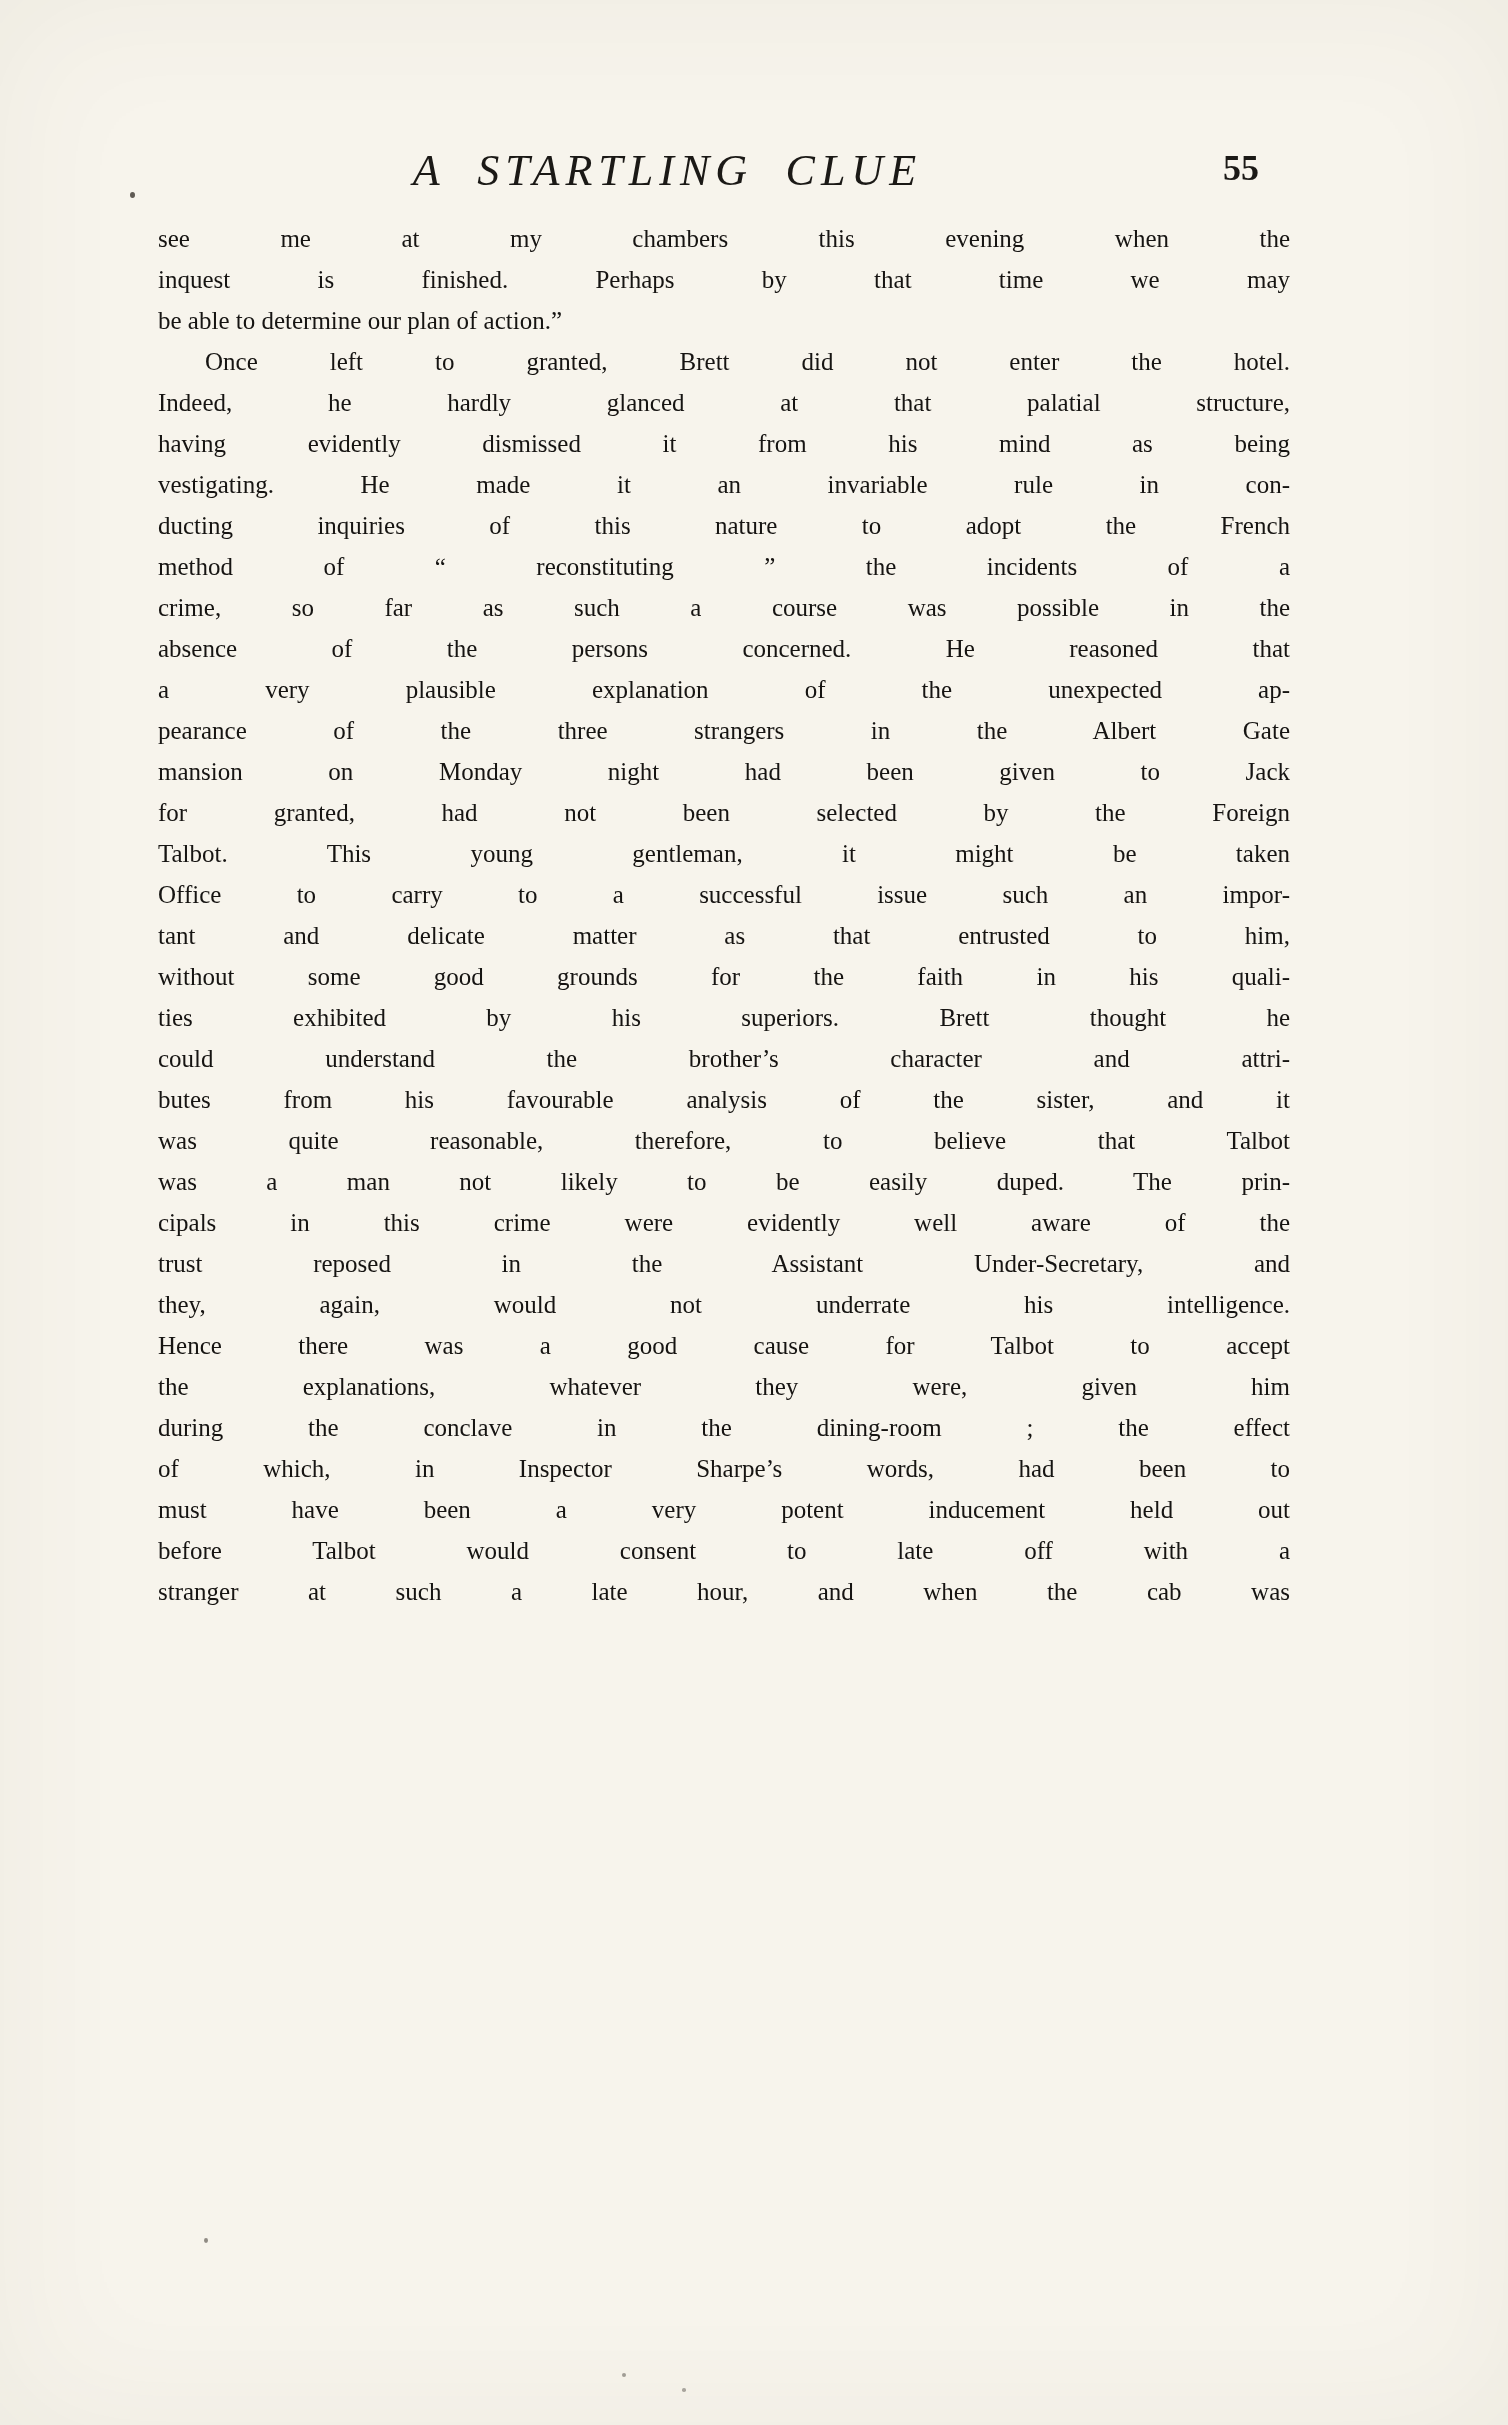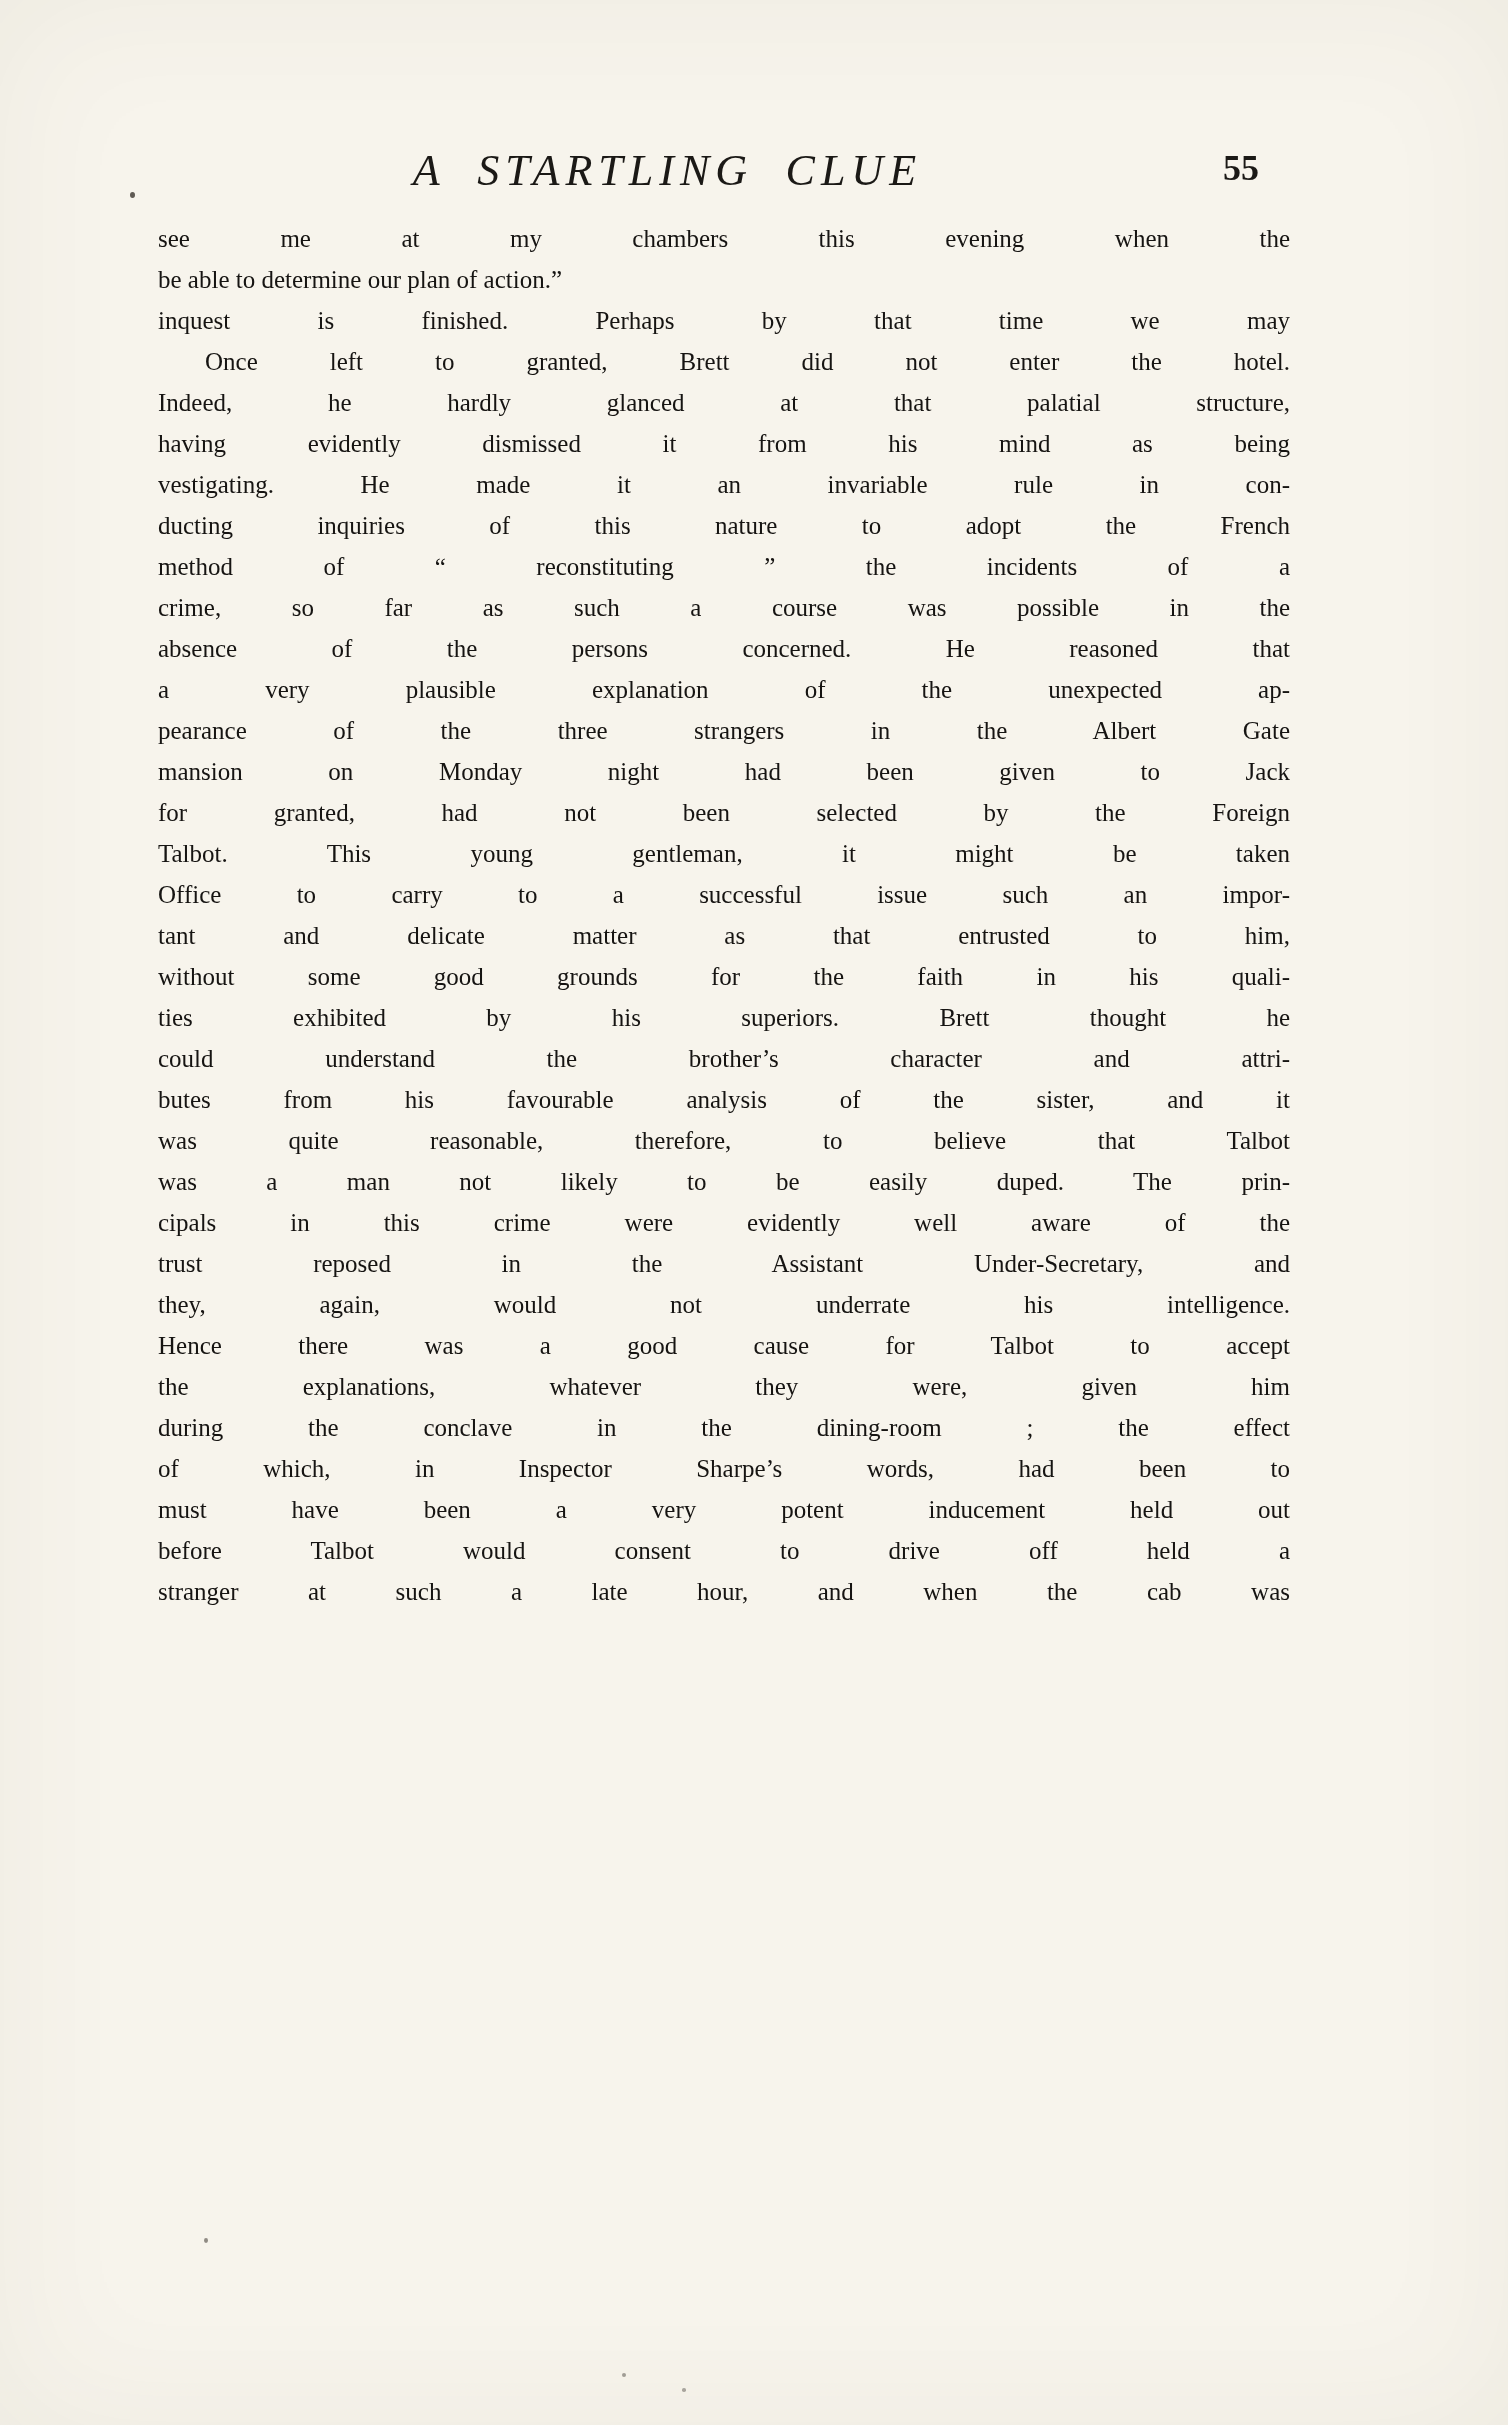--- a/index.html
+++ b/index.html
@@ -83,22 +83,22 @@
 
 <div class="page">
 
   <div class="running-header">
     <span class="running-title">A STARTLING CLUE</span>
     <span class="page-number">55</span>
   </div>
 
   <div class="text-block">
       <div class="line justify">see me at my chambers this evening when the</div>
+      <div class="line justify">inquest is finished. Perhaps by that time we may</div>
       <div class="line plain">be able to determine our plan of action.”</div>
-      <div class="line justify">inquest is finished. Perhaps by that time we may</div>
       <div class="line justify indent">Once left to granted, Brett did not enter the hotel.</div>
       <div class="line justify">Indeed, he hardly glanced at that palatial structure,</div>
       <div class="line justify">having evidently dismissed it from his mind as being</div>
       <div class="line justify">vestigating. He made it an invariable rule in con-</div>
       <div class="line justify">ducting inquiries of this nature to adopt the French</div>
       <div class="line justify">method of “ reconstituting ” the incidents of a</div>
       <div class="line justify">crime, so far as such a course was possible in the</div>
       <div class="line justify">absence of the persons concerned. He reasoned that</div>
       <div class="line justify">a very plausible explanation of the unexpected ap-</div>
       <div class="line justify">pearance of the three strangers in the Albert Gate</div>
@@ -114,21 +114,21 @@
       <div class="line justify">was quite reasonable, therefore, to believe that Talbot</div>
       <div class="line justify">was a man not likely to be easily duped. The prin-</div>
       <div class="line justify">cipals in this crime were evidently well aware of the</div>
       <div class="line justify">trust reposed in the Assistant Under-Secretary, and</div>
       <div class="line justify">they, again, would not underrate his intelligence.</div>
       <div class="line justify">Hence there was a good cause for Talbot to accept</div>
       <div class="line justify">the explanations, whatever they were, given him</div>
       <div class="line justify">during the conclave in the dining-room ; the effect</div>
       <div class="line justify">of which, in Inspector Sharpe’s words, had been to</div>
       <div class="line justify">must have been a very potent inducement held out</div>
-      <div class="line justify">before Talbot would consent to drive off held a</div>
+      <div class="line justify">before Talbot would consent to late off with a</div>
       <div class="line justify">stranger at such a late hour, and when the cab was</div>
     </div>
 
   <div class="artifact a1"></div>
   <div class="artifact a2"></div>
   <div class="artifact a3"></div>
   <div class="artifact a4"></div>
 
 </div>
 

